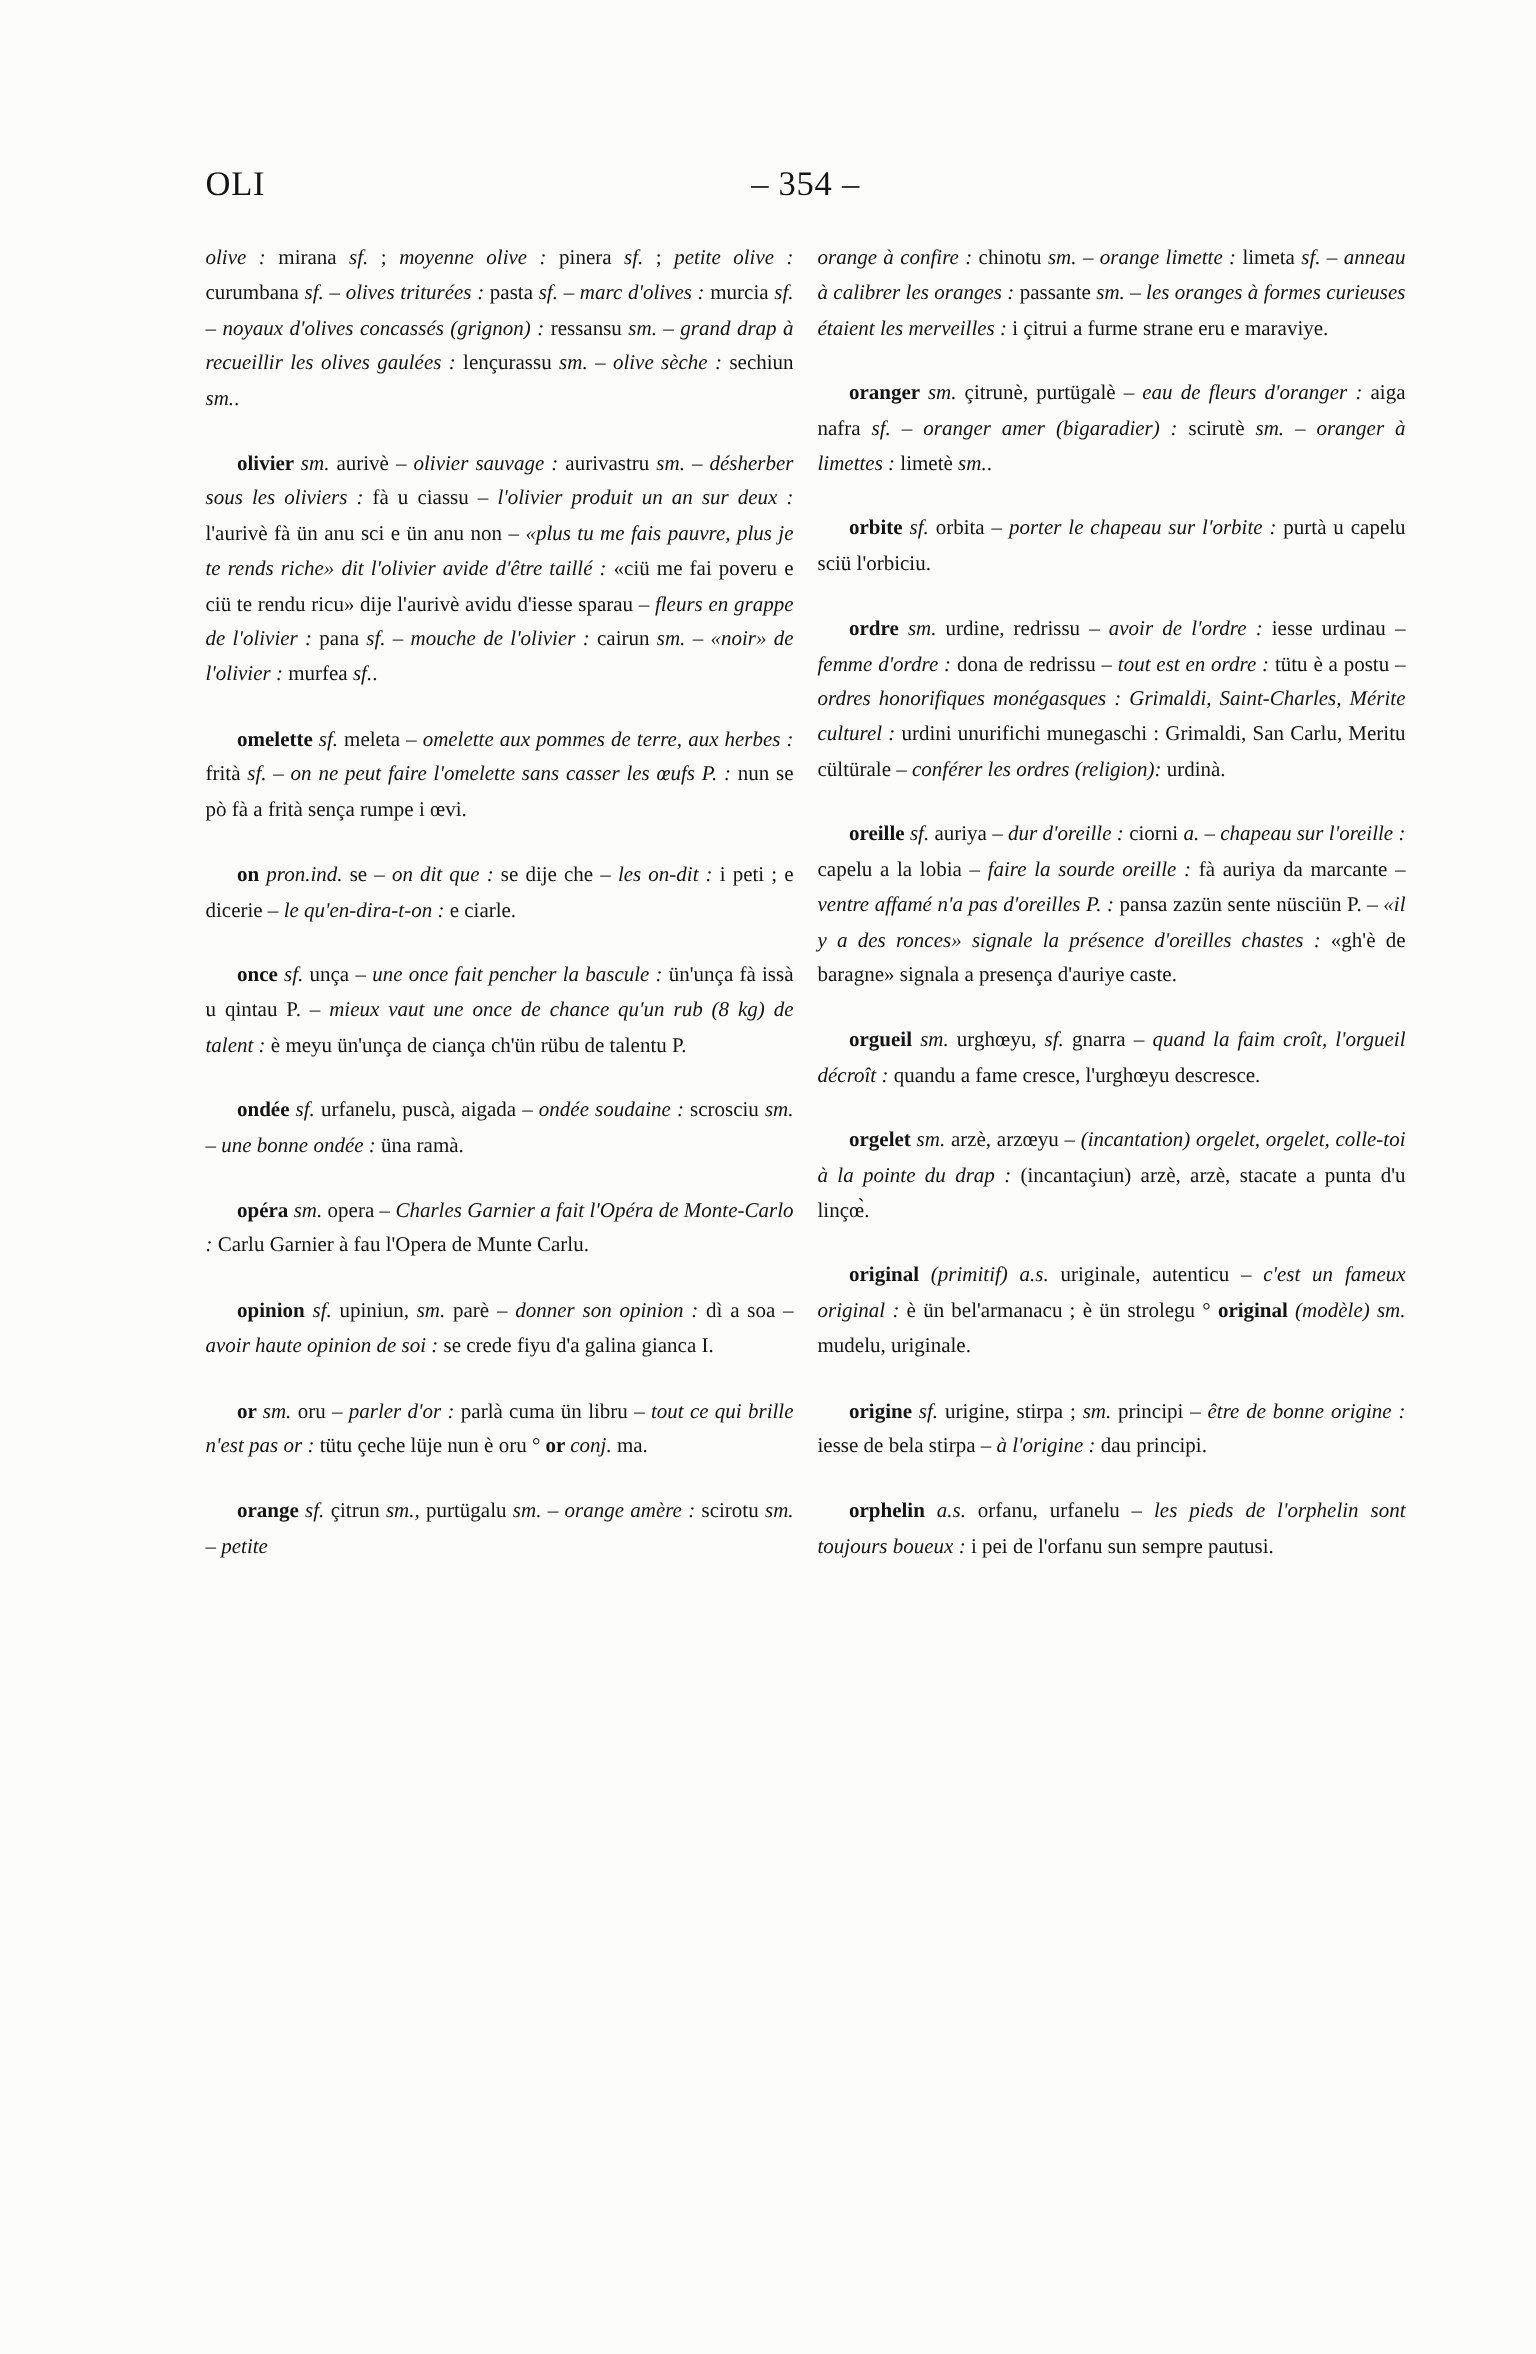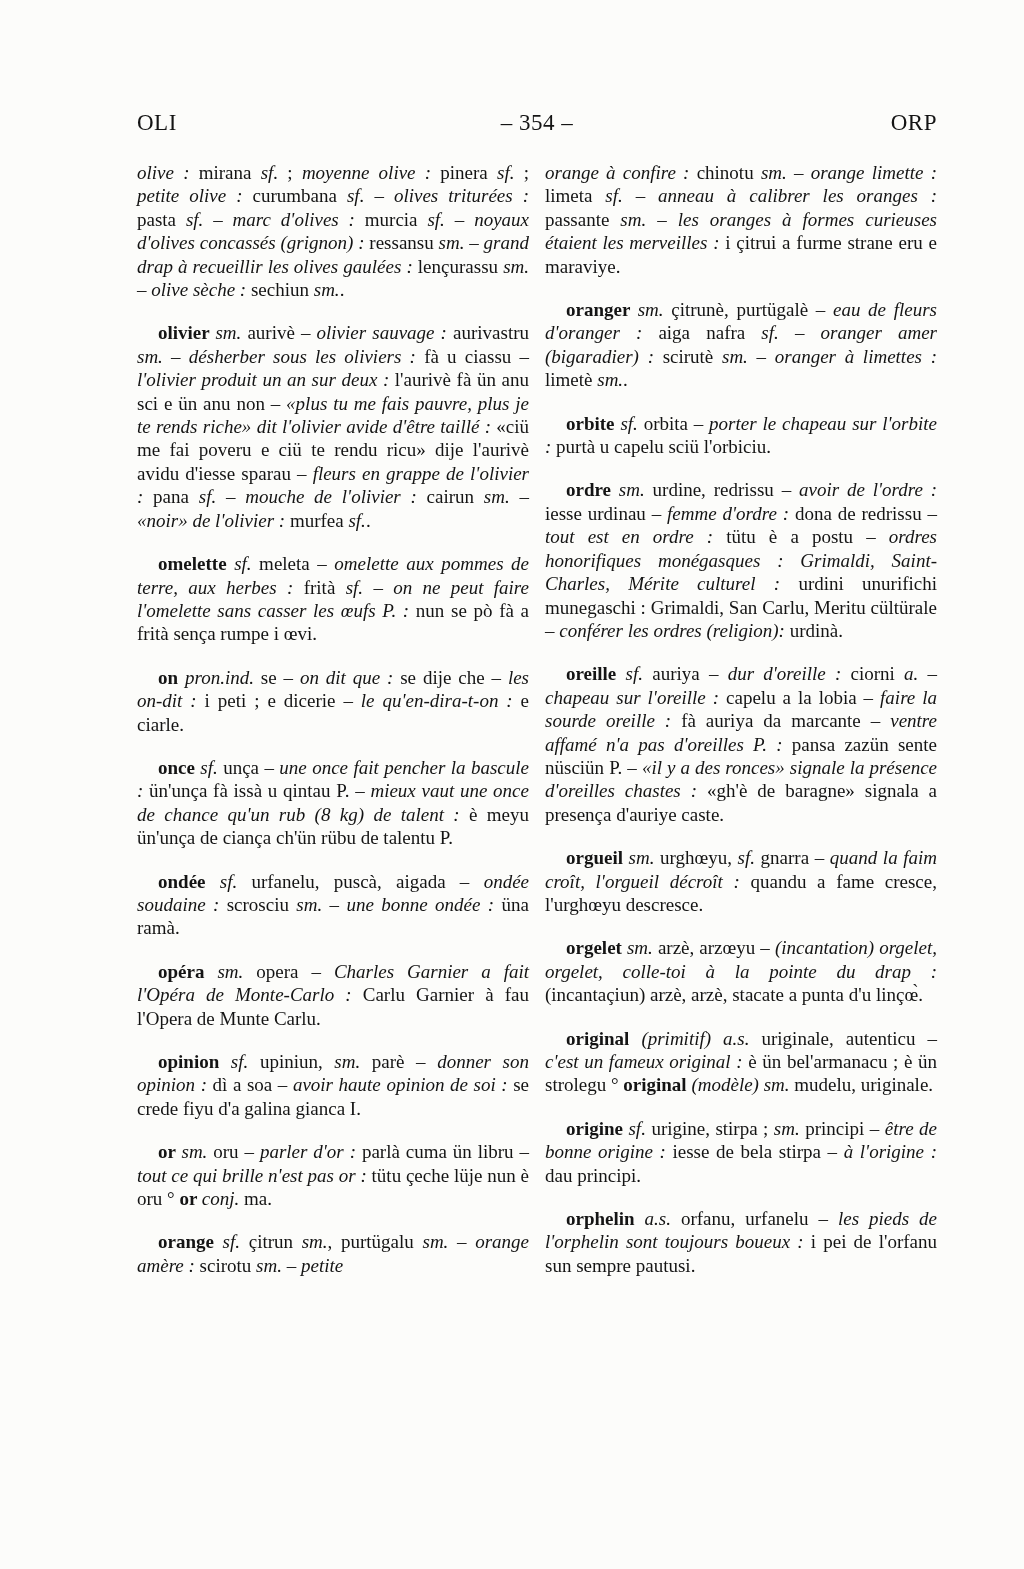--- a/index.html
+++ b/index.html
@@ -30,21 +30,21 @@
   }
   .pagehead .hl { text-align: left; }
   .pagehead .hc { text-align: left; }
   .pagehead .hr { text-align: right; }
   .columns {
     display: flex;
     gap: 16px;
   }
   .column {
     width: 392px;
-    font-size: 19px;
+    font-size: 14px;
     line-height: 23.4px;
   }
   p.entry {
     margin: 0;
     padding: 0;
     text-align: justify;
     text-indent: 21px;
   }
   p.entry + p.entry { margin-top: 20px; }
   p.entry.no-indent { text-indent: 0; }
@@ -52,21 +52,20 @@
   .seg-i { font-style: italic; }
   .seg-r { font-style: normal; font-weight: normal; }
 </style>
 </head>
 <body>
 
 <div class="page">
   <header class="pagehead">
     <span class="hl">OLI</span>
     <span class="hc">– 354 –</span>
-    <span class="hr">ORP</span>
   </header>
   <main class="columns">
     <div class="column">
         <p class="entry no-indent"><span class="seg-i">olive : </span><span class="seg-r">mirana </span><span class="seg-i">sf.</span><span class="seg-r"> ; </span><span class="seg-i">moyenne olive : </span><span class="seg-r">pinera </span><span class="seg-i">sf.</span><span class="seg-r"> ; </span><span class="seg-i">petite olive : </span><span class="seg-r">curumbana </span><span class="seg-i">sf.</span><span class="seg-r"> – </span><span class="seg-i">olives triturées : </span><span class="seg-r">pasta </span><span class="seg-i">sf.</span><span class="seg-r"> – </span><span class="seg-i">marc d'olives : </span><span class="seg-r">murcia </span><span class="seg-i">sf.</span><span class="seg-r"> – </span><span class="seg-i">noyaux d'olives concassés (grignon) : </span><span class="seg-r">ressansu </span><span class="seg-i">sm.</span><span class="seg-r"> – </span><span class="seg-i">grand drap à recueillir les olives gaulées : </span><span class="seg-r">lençurassu </span><span class="seg-i">sm.</span><span class="seg-r"> – </span><span class="seg-i">olive sèche : </span><span class="seg-r">sechiun </span><span class="seg-i">sm.</span><span class="seg-r">.</span></p>
         <p class="entry"><span class="seg-b">olivier </span><span class="seg-i">sm.</span><span class="seg-r"> aurivè – </span><span class="seg-i">olivier sauvage : </span><span class="seg-r">aurivastru </span><span class="seg-i">sm.</span><span class="seg-r"> – </span><span class="seg-i">désherber sous les oliviers : </span><span class="seg-r">fà u ciassu – </span><span class="seg-i">l'olivier produit un an sur deux : </span><span class="seg-r">l'aurivè fà ün anu sci e ün anu non – </span><span class="seg-i">«plus tu me fais pauvre, plus je te rends riche» dit l'olivier avide d'être taillé : </span><span class="seg-r">«ciü me fai poveru e ciü te rendu ricu» dije l'aurivè avidu d'iesse sparau – </span><span class="seg-i">fleurs en grappe de l'olivier : </span><span class="seg-r">pana </span><span class="seg-i">sf.</span><span class="seg-r"> – </span><span class="seg-i">mouche de l'olivier : </span><span class="seg-r">cairun </span><span class="seg-i">sm.</span><span class="seg-r"> – </span><span class="seg-i">«noir» de l'olivier : </span><span class="seg-r">murfea </span><span class="seg-i">sf.</span><span class="seg-r">.</span></p>
         <p class="entry"><span class="seg-b">omelette </span><span class="seg-i">sf.</span><span class="seg-r"> meleta – </span><span class="seg-i">omelette aux pommes de terre, aux herbes : </span><span class="seg-r">frità </span><span class="seg-i">sf.</span><span class="seg-r"> – </span><span class="seg-i">on ne peut faire l'omelette sans casser les œufs P. : </span><span class="seg-r">nun se pò fà a frità sença rumpe i œvi.</span></p>
         <p class="entry"><span class="seg-b">on </span><span class="seg-i">pron.ind.</span><span class="seg-r"> se – </span><span class="seg-i">on dit que : </span><span class="seg-r">se dije che – </span><span class="seg-i">les on-dit : </span><span class="seg-r">i peti ; e dicerie – </span><span class="seg-i">le qu'en-dira-t-on : </span><span class="seg-r">e ciarle.</span></p>
         <p class="entry"><span class="seg-b">once </span><span class="seg-i">sf.</span><span class="seg-r"> unça – </span><span class="seg-i">une once fait pencher la bascule : </span><span class="seg-r">ün'unça fà issà u qintau P. – </span><span class="seg-i">mieux vaut une once de chance qu'un rub (8 kg) de talent : </span><span class="seg-r">è meyu ün'unça de ciança ch'ün rübu de talentu P.</span></p>
         <p class="entry"><span class="seg-b">ondée </span><span class="seg-i">sf.</span><span class="seg-r"> urfanelu, puscà, aigada – </span><span class="seg-i">ondée soudaine : </span><span class="seg-r">scrosciu </span><span class="seg-i">sm.</span><span class="seg-r"> – </span><span class="seg-i">une bonne ondée : </span><span class="seg-r">üna ramà.</span></p>
         <p class="entry"><span class="seg-b">opéra </span><span class="seg-i">sm.</span><span class="seg-r"> opera – </span><span class="seg-i">Charles Garnier a fait l'Opéra de Monte-Carlo : </span><span class="seg-r">Carlu Garnier à fau l'Opera de Munte Carlu.</span></p>

